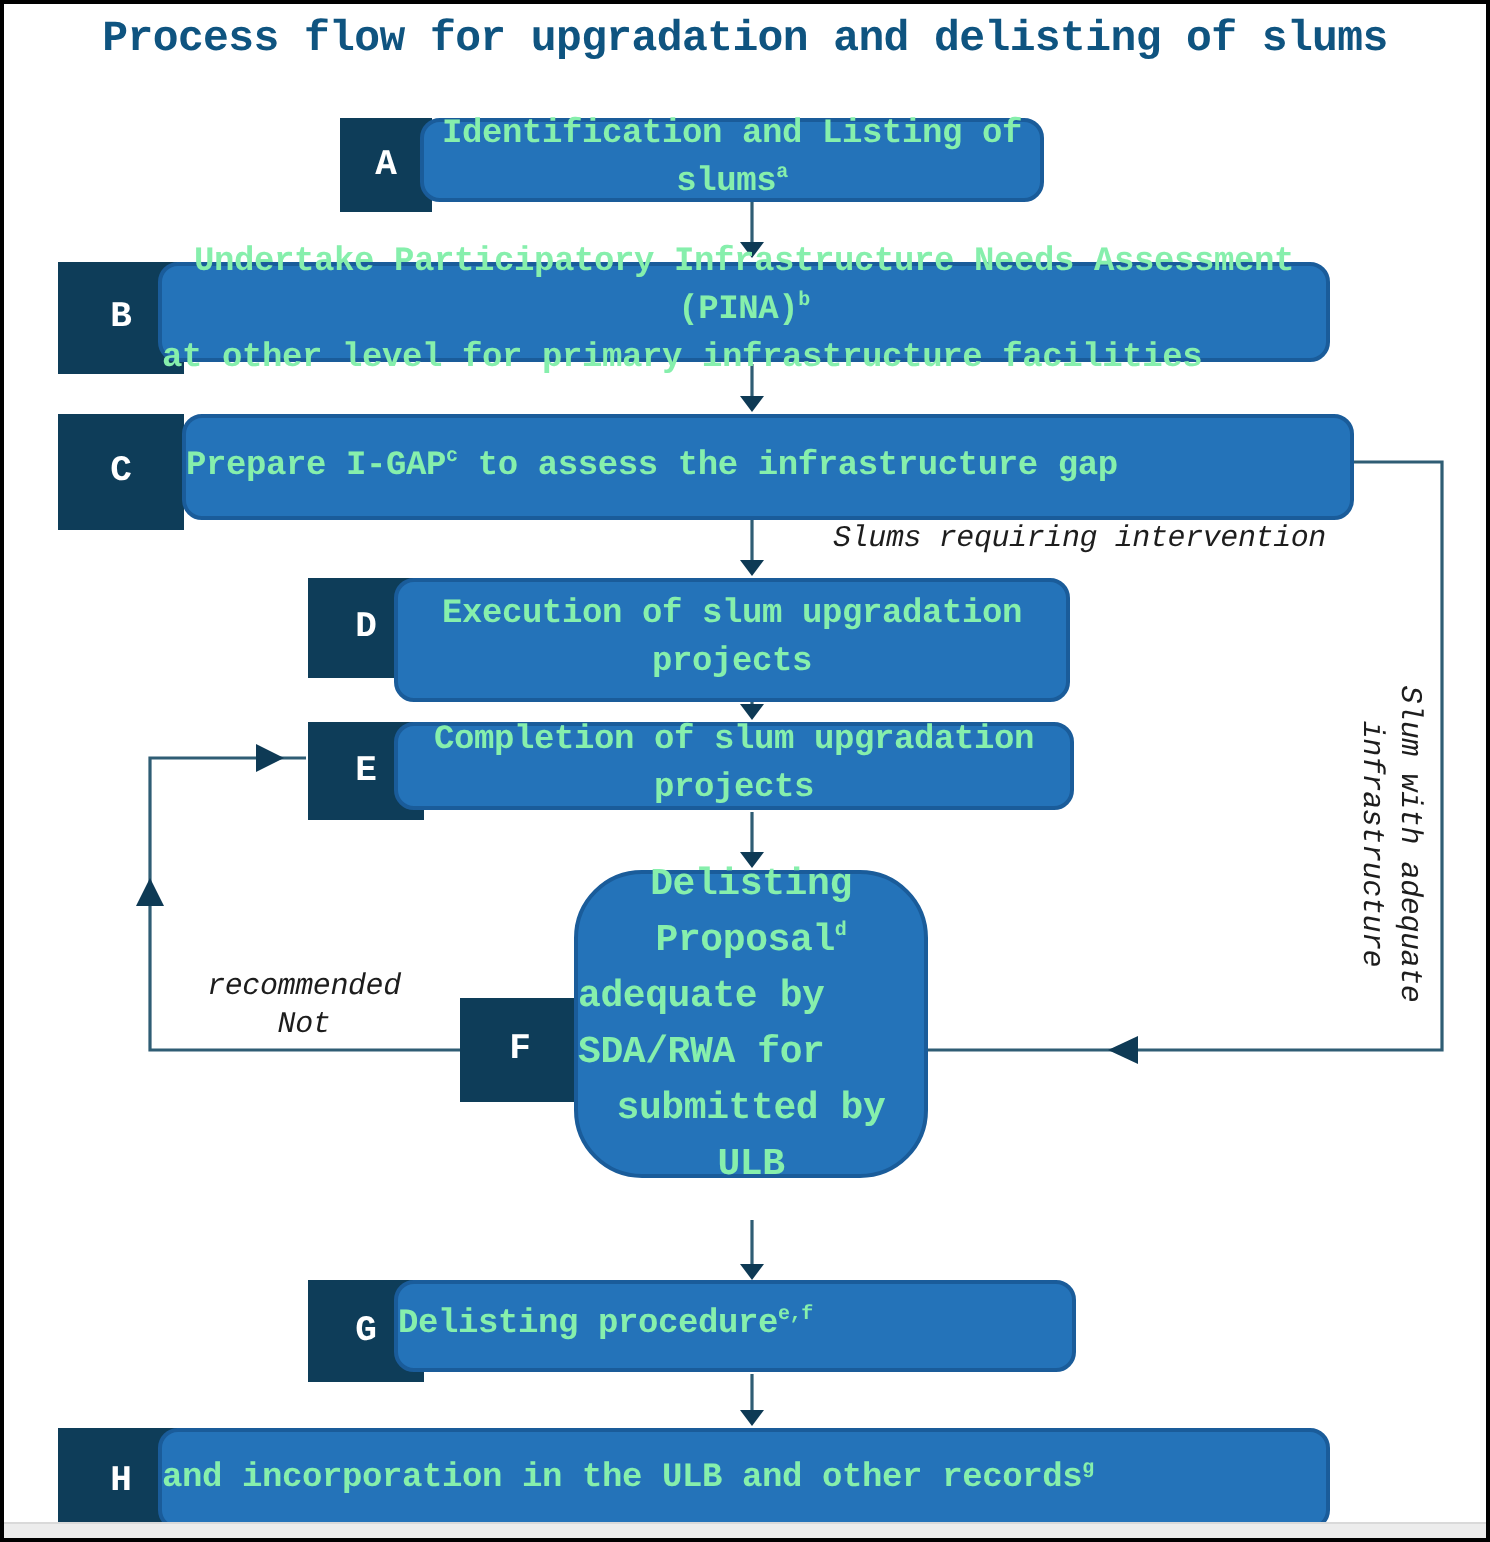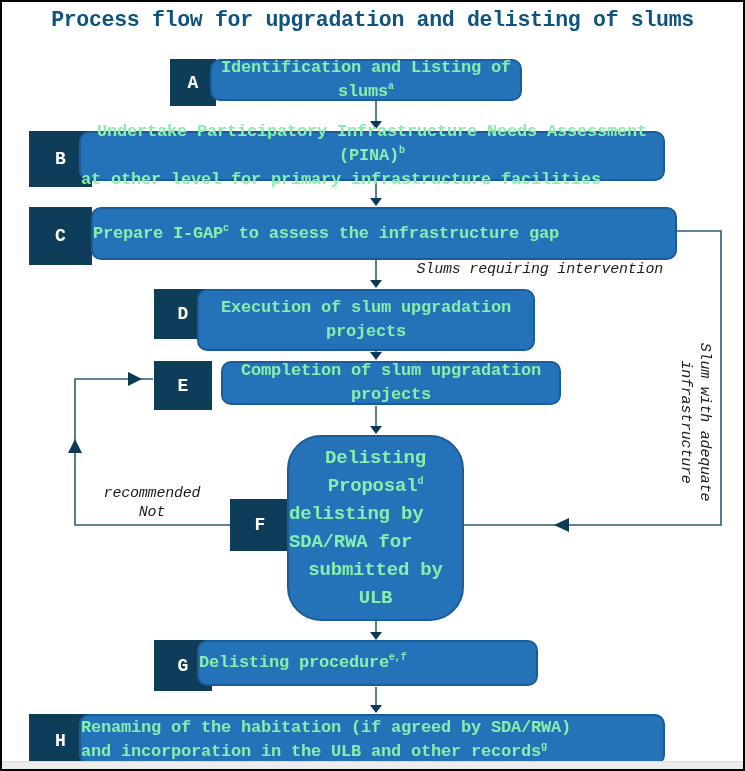--- a/index.html
+++ b/index.html
@@ -108,46 +108,45 @@
   <div class="tab" style="left:152px;top:287px;width:58px;height:50px;">
       <span>D</span>
     </div>
   <div class="boxbody" style="left:195px;top:287px;width:338px;height:62px;">
     <div>Execution of slum upgradation projects</div>
   </div>
 
   <div class="tab" style="left:152px;top:359px;width:58px;height:49px;">
       <span>E</span>
     </div>
-  <div class="boxbody" style="left:195px;top:359px;width:340px;height:44px;margin-left:24px;">
+  <div class="boxbody" style="left:195px;top:359px;width:340px;height:44px;">
     <div>Completion of slum upgradation projects</div>
   </div>
 
   <div class="tab" style="left:228px;top:497px;width:60px;height:52px;">
       <span>F</span>
     </div>
-  <div class="boxbody bigbox" style="left:285px;top:433px;width:177px;height:186px;">
+  <div class="boxbody bigbox" style="left:285px;top:433px;width:177px;height:154px;">
     <div><span>Delisting Proposal</span><sup>d</sup></div>
-    <div>delisting by</div>
+    <div>adequate by</div>
     <div>SDA/RWA for</div>
     <div>submitted by ULB</div>
   </div>
 
   <div class="tab" style="left:152px;top:638px;width:58px;height:51px;">
       <span>G</span>
     </div>
   <div class="boxbody" style="left:195px;top:638px;width:341px;height:46px;">
     <div><span>Delisting procedure</span><sup>e,f</sup></div>
   </div>
 
   <div class="tab" style="left:27px;top:712px;width:63px;height:54px;">
       <span>H</span>
     </div>
   <div class="boxbody" style="left:77px;top:712px;width:586px;height:51px;">
-    <div>Renaming of the habitation (if agreed by SDA/RWA)</div>
     <div><span>and incorporation in the ULB and other records</span><sup>g</sup></div>
   </div>
 
   <div class="flowlabel" style="right:80px;top:259px;">Slums requiring intervention</div>
 
   <div class="flowlabel" style="left:70px;top:482px;width:160px;text-align:center;line-height:19px;">
     <div>recommended</div>
     <div>Not</div>
   </div>
 

